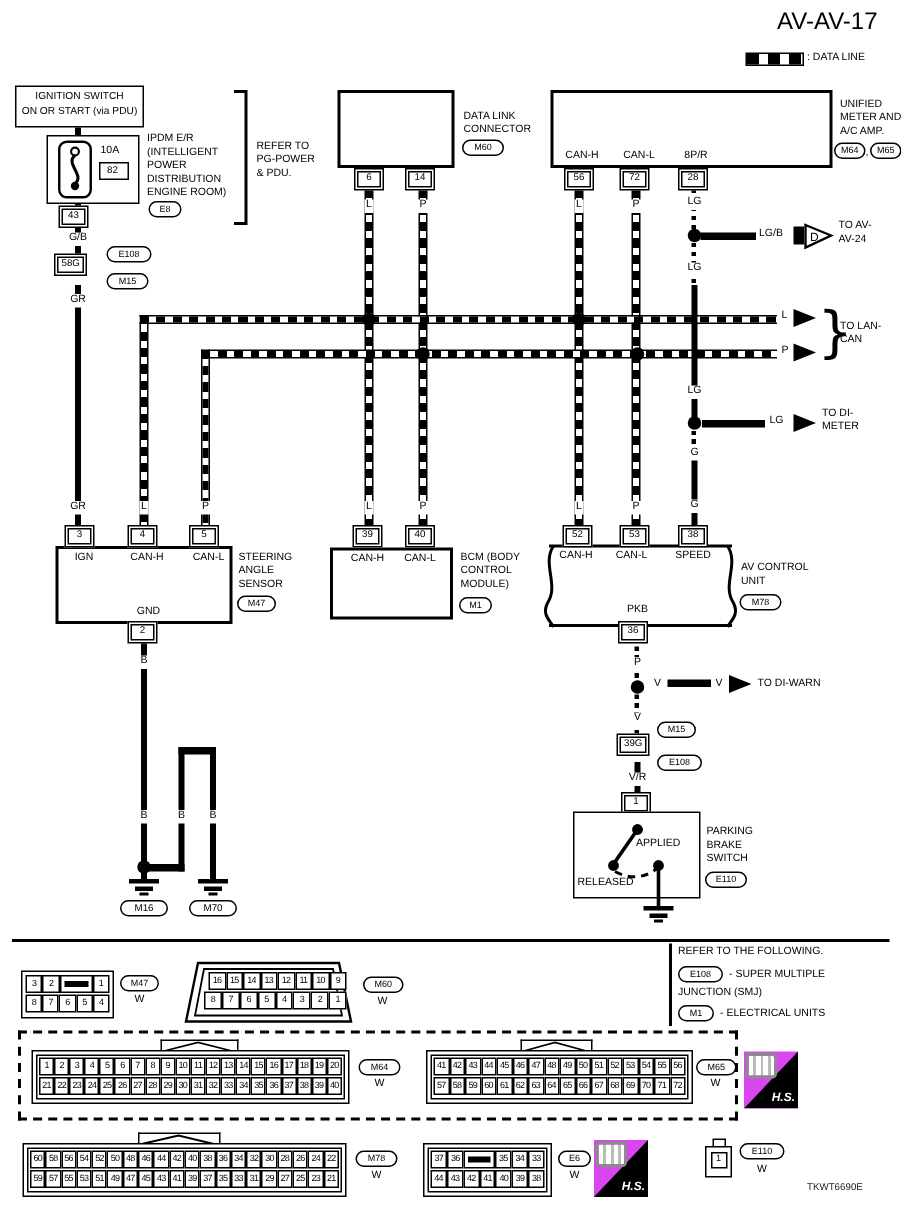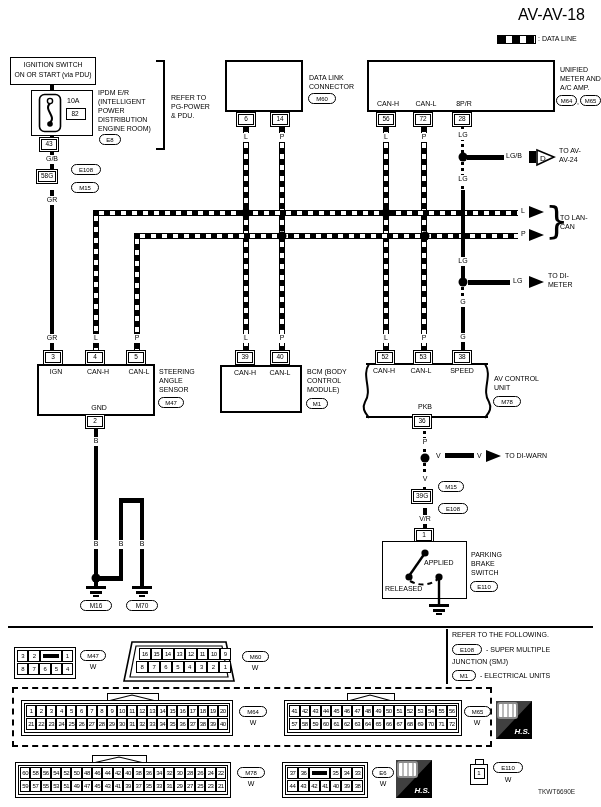--- a/index.html
+++ b/index.html
@@ -23,35 +23,35 @@
   .arr{position:absolute;width:0;height:0;border-top:6px solid transparent;border-bottom:6px solid transparent;border-left:15px solid #000;}
   .gbar{position:absolute;background:#000;}
   .dconn{position:absolute;border:1.5px solid #000;padding:2px;background:#fff;box-sizing:border-box;}
   .dconn-in{border:1.5px solid #000;padding:1px;}
   .crow{display:flex;}
   .cell{flex:1;border:1px solid #000;font-size:6px;line-height:10px;height:10px;text-align:center;
         letter-spacing:-0.5px;overflow:hidden;margin:0 0 1px 0;background:#fff;}
   .cell.bar{flex:2.1;position:relative;}
   .cell.bar::after{content:"";position:absolute;left:2px;right:2px;top:3px;height:4px;background:#000;}
   .tab{position:absolute;border:1.5px solid #000;border-bottom:none;background:#fff;box-sizing:border-box;}
-  .hs{position:absolute;width:36px;height:38px;background:#404040;}
+  .hs{position:absolute;width:36px;height:38px;background:#d946ef;}
   .hs .tri{position:absolute;left:0;top:0;right:0;bottom:0;background:#000;
            clip-path:polygon(100% 0,100% 100%,0 100%);}
   .hs .hstxt{position:absolute;right:2px;bottom:3px;color:#fff;font-size:8px;font-weight:bold;font-style:italic;}
   .hs .plug{position:absolute;left:1px;top:1px;width:17px;height:13px;border:2px solid #8b8b8b;border-radius:3px;
             background:repeating-linear-gradient(90deg,#fff 0 3px,#bbb 3px 5px);}
   .brace{position:absolute;font-size:37px;font-weight:400;line-height:40px;font-family:"DejaVu Sans",sans-serif;}
   svg{position:absolute;overflow:visible;}
 </style>
 </head>
 <body>
 
 <div id="stage">
 
-  <div class="t" style="left:518px;top:6px;font-size:16px;line-height:18px;">AV-AV-18</div>
+  <div class="t" style="left:518px;top:6px;font-size:16px;line-height:18px;">AV-AV-17</div>
   <div style="position:absolute;left:497px;top:35px;width:37px;height:7px;border:1px solid #000;
               background:repeating-linear-gradient(90deg,#000 0 8px,#fff 8px 14px);"></div>
   <div class="t" style="left:538px;top:35px;">: DATA LINE</div>
 
   <div class="wv" style="left:50px;top:82px;height:10px;"></div>
   <div class="wv" style="left:50px;top:134px;height:5px;"></div>
   <div class="wv" style="left:50px;top:152px;height:18px;"></div>
   <div class="wv" style="left:50px;top:190px;height:160px;"></div>
 
   <div class="dlv" style="left:243px;top:126px;height:224px;"></div>

